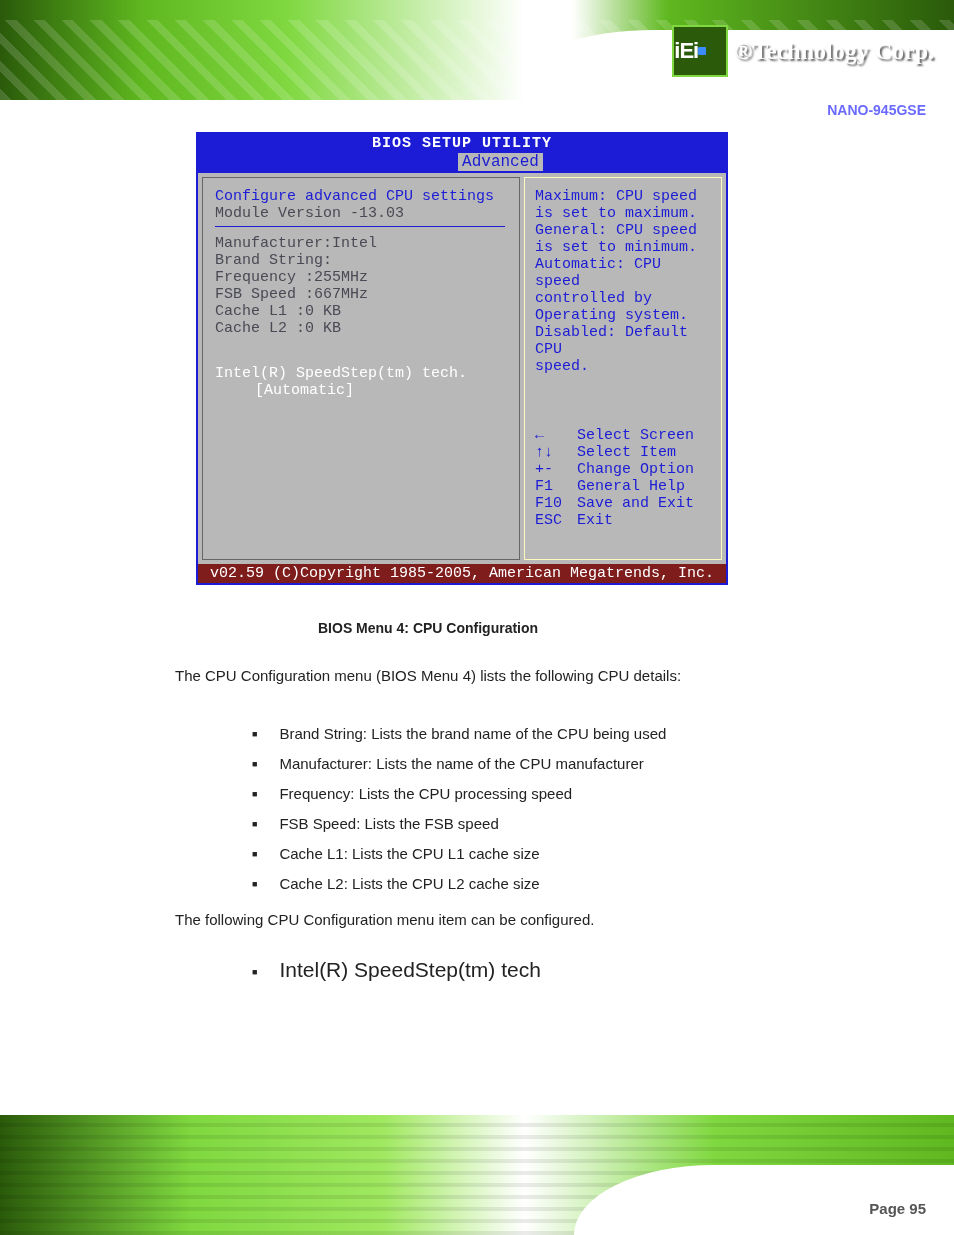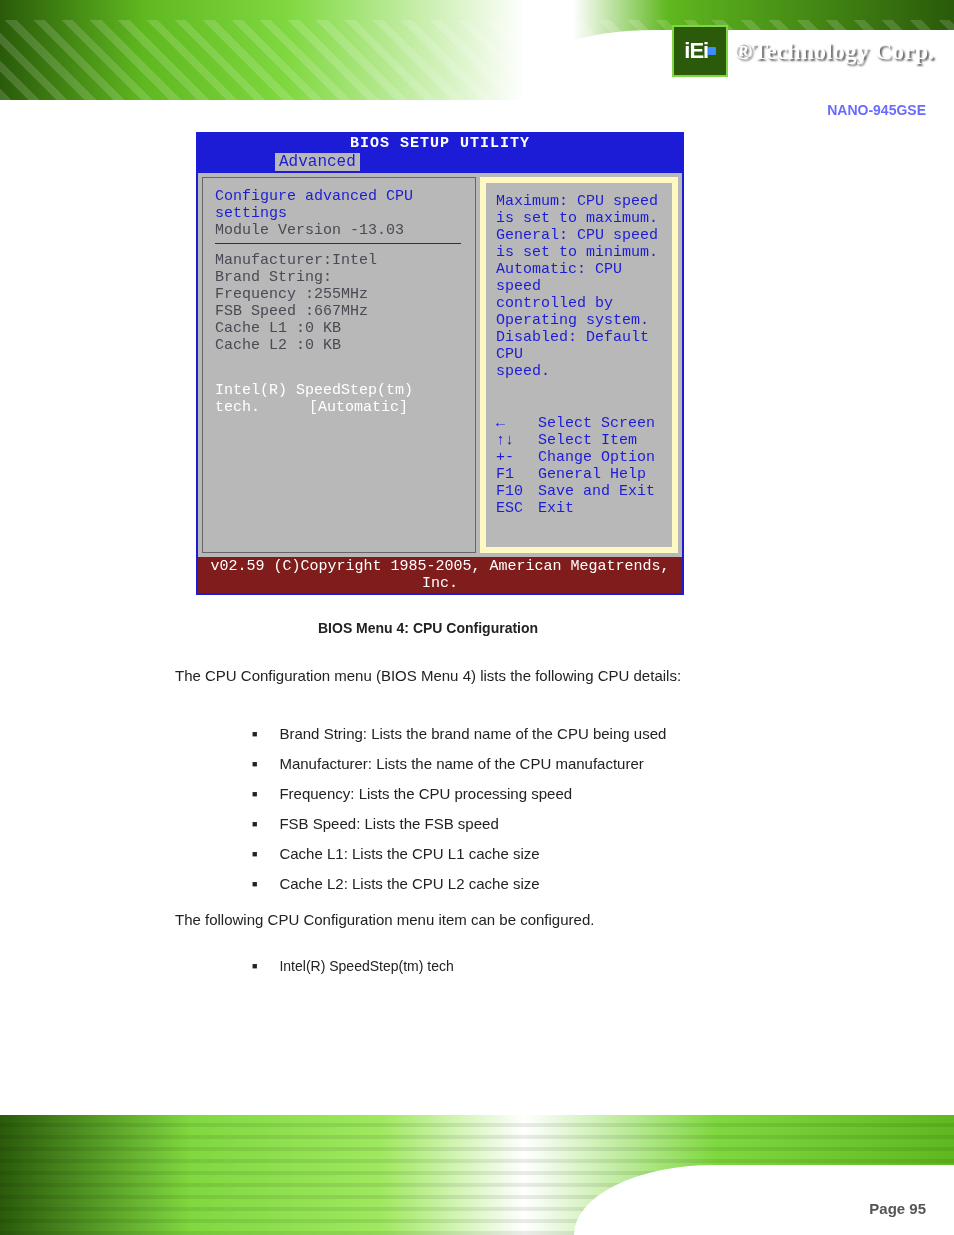--- a/index.html
+++ b/index.html
@@ -43,56 +43,56 @@
     gap: 6px;
     z-index: 2;
   }
   .logo-box {
     width: 56px;
     height: 52px;
     background: #2a5a0a;
     border: 2px solid #7fd83f;
     display: flex;
     align-items: center;
-    justify-content: center;
     color: #ffffff;
     font-weight: bold;
     font-size: 22px;
     letter-spacing: -1px;
   }
   .logo-dot { width: 8px; height: 8px; background: #3a8cff; display: inline-block; border-radius: 1px; vertical-align: top; }
   .logo-text {
     color: #ffffff;
     font-weight: 900;
     font-size: 24px;
     text-shadow: 2px 2px 2px rgba(0,0,0,0.6);
     font-family: Georgia, serif;
   }
   .bios-screenshot {
     position: absolute;
     top: 132px;
     left: 196px;
-    width: 488px;
+    width: 532px;
     border: 2px solid #1c1cd6;
   }
   .bios-title {
     background: #1c1cd6;
     color: #ffffff;
     text-align: center;
     font-family: "Courier New", monospace;
     font-weight: bold;
     font-size: 15px;
     padding: 1px 0;
     letter-spacing: 1px;
   }
   .bios-tabs {
     background: #1c1cd6;
     font-family: "Courier New", monospace;
     font-size: 16px;
     padding-left: 77px;
+    text-align: center;
   }
   .bios-tab-active {
     background: #b8b8b8;
     color: #1c1cd6;
     padding: 0 4px;
     display: inline-block;
   }
   .bios-body {
     display: flex;
     background: #b8b8b8;
@@ -112,25 +112,25 @@
   .bios-left .hdr { color: #1c1cd6; }
   .bios-left hr { border: none; border-top: 1px solid #1c1cd6; margin: 4px 0 8px 0; }
   .bios-left .sel-row { color: #ffffff; margin-top: 28px; }
   .bios-left .sel-row .val { display: inline-block; margin-left: 40px; }
   .bios-right {
     width: 198px;
     padding: 10px 8px 30px 10px;
     font-family: "Courier New", monospace;
     font-size: 15px;
     color: #1c1cd6;
-    border: 6px solid #fef9c3;
+    border: 1px solid #fef9c3;
     margin: 4px 4px 4px 2px;
     background: #b8b8b8;
   }
-  .bios-right .nav { margin-top: 35px; }
+  .bios-right .nav { margin-top: 52px; }
   .nav-row { white-space: nowrap; }
   .nav-key { display: inline-block; width: 42px; }
   .bios-footer {
     background: #7f1d1d;
     color: #ffffff;
     text-align: center;
     font-family: "Courier New", monospace;
     font-size: 15px;
     padding: 1px 0;
   }
@@ -168,21 +168,21 @@
     width: 720px;
     font-size: 15px;
     color: #222;
     line-height: 1.9;
   }
   .bullets2 {
     position: absolute;
     top: 958px;
     left: 252px;
     list-style: none;
-    font-size: 14px;
+    font-size: 21px;
     color: #222;
   }
   .bullets2 li::before { content: "\25A0"; font-size: 9px; margin-right: 22px; position: relative; top: -2px; }
   .bottom-banner {
     position: absolute;
     bottom: 0;
     left: 0;
     width: 100%;
     height: 120px;
     background: linear-gradient(90deg, #2a5a0a 0%, #7fd83f 20%, #9fe85f 40%, #ffffff 55%, #7fd83f 75%, #5fb81f 100%);

